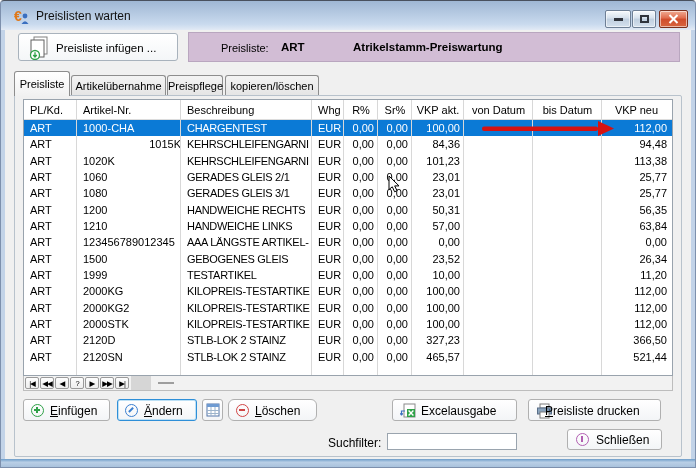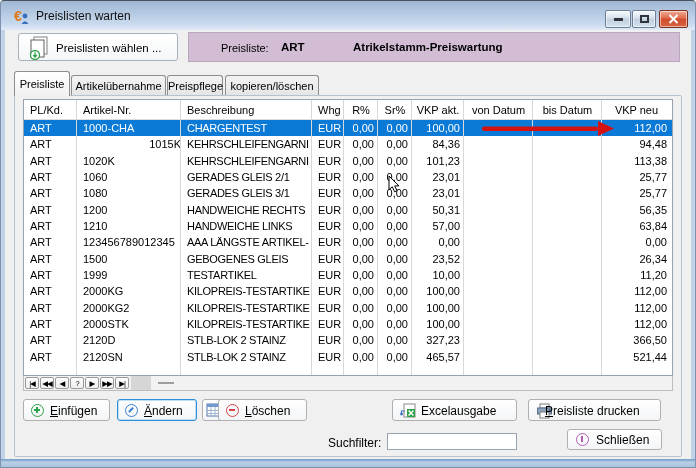--- a/index.html
+++ b/index.html
@@ -114,21 +114,21 @@
   <div class="frame-b"></div>
 
   <div class="content">
     <button class="choose-btn">
       <svg class="ic" style="left:8px;top:2px;" width="28" height="24" viewBox="0 0 28 24">
         <rect x="7" y="1" width="13" height="17" fill="#fff" stroke="#808080"></rect>
         <rect x="4" y="4" width="13" height="17" fill="#fff" stroke="#606060"></rect>
         <circle cx="8" cy="19" r="4.5" fill="#fff" stroke="#2fa148" stroke-width="1.3"></circle>
         <path d="M8 16.2 L8 20.5 M6.2 19 L8 21 L9.8 19" stroke="#2fa148" stroke-width="1.3" fill="none"></path>
       </svg>
-      <span class="lbl">Preislisten wählen ...</span>
+      <span class="lbl">Preisliste infügen ...</span>
     </button>
     <div class="banner">
       <span class="l1">Preisliste:</span>
       <span class="l2">ART</span>
       <span class="l3">Atrikelstamm-Preiswartung</span>
     </div>
 
     <div class="tab active" style="left:9px;width:56px;">Preisliste</div>
     <div class="tab" style="left:66px;width:95px;">Artikelübernahme</div>
     <div class="tab" style="left:162px;width:56px;">Preispflege</div>
@@ -361,21 +361,21 @@
       <span class="ic circle-ic pencil" style="left:7px;"></span>
       <span class="txt" style="left:26px;"><u>Ä</u><span>ndern</span></span>
     </button>
     <button class="pbtn row1" style="left:197px;width:21px;">
       <svg class="ic" style="left:3px;top:3px;" width="14" height="14" viewBox="0 0 14 14">
         <rect x="1" y="1" width="12" height="12" fill="#fff" stroke="#5577aa"></rect>
         <rect x="1" y="1" width="12" height="3" fill="#6f9bd2"></rect>
         <path d="M1 7.5 H13 M1 10.5 H13 M5 4 V13 M9 4 V13" stroke="#9db4cc" stroke-width="1"></path>
       </svg>
     </button>
-    <button class="pbtn row1" style="left:213px;width:89px;">
+    <button class="pbtn row1" style="left:223px;width:89px;border-radius:6px;">
       <span class="ic circle-ic minus" style="left:7px;"></span>
       <span class="txt" style="left:26px;"><u>L</u><span>öschen</span></span>
     </button>
     <button class="pbtn row1" style="left:387px;width:125px;">
       <svg class="ic" style="left:7px;top:3px;" width="16" height="16" viewBox="0 0 16 16">
         <rect x="4" y="1" width="11" height="13" fill="#fff" stroke="#8a8a8a"></rect>
         <rect x="7" y="6" width="8" height="8" fill="#2fa148"></rect>
         <path d="M8.6 7.6 L13.4 12.4 M13.4 7.6 L8.6 12.4" stroke="#fff" stroke-width="1.4"></path>
         <path d="M5 8 L1.5 8 L1.5 12 M1.5 12 L0.2 10.4 M1.5 12 L2.8 10.4" stroke="#3a6fc0" stroke-width="1.2" fill="none"></path>
       </svg>

